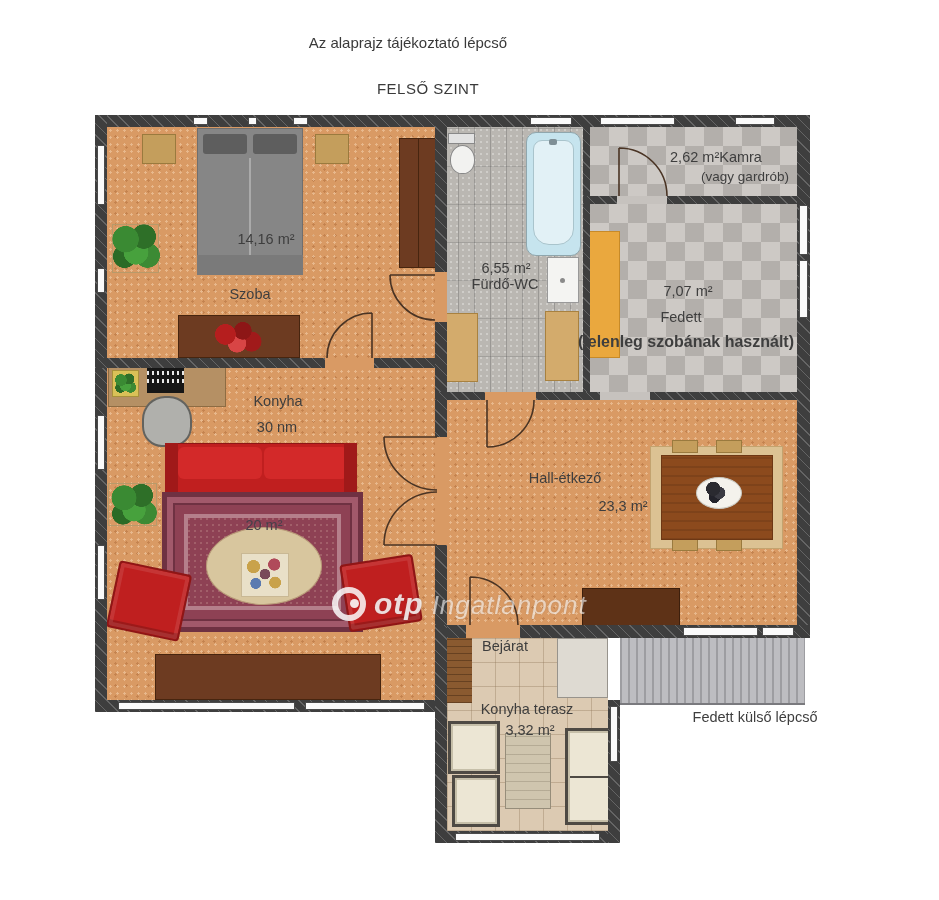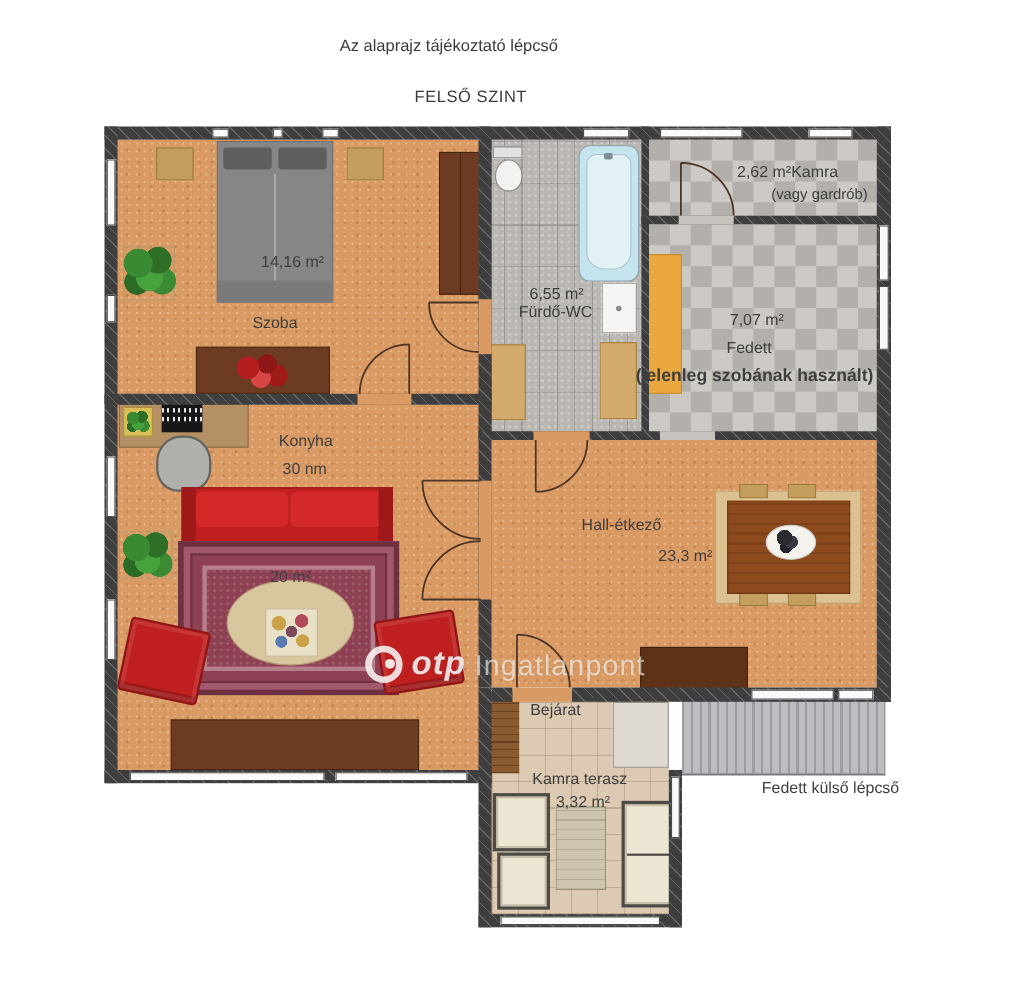--- a/index.html
+++ b/index.html
@@ -55,21 +55,21 @@
   .tchair{position:absolute;background:#ece6d4;border:3px solid #4e4a44;box-shadow:inset 0 0 0 2px #c6bfa9;}
   .cab-tan{position:absolute;background:#d3ab6c;box-shadow:inset 0 0 0 1px #a8813f;}
   .decor{position:absolute;background:
     radial-gradient(circle at 40% 40%,#2a2a30 0 30%,transparent 31%),
     radial-gradient(circle at 62% 55%,#3a3a42 0 26%,transparent 27%),
     radial-gradient(circle at 45% 72%,#22222a 0 22%,transparent 23%);}
   .wm{position:absolute;left:332px;top:585px;height:36px;display:flex;align-items:flex-end;gap:8px;z-index:10;color:rgba(250,250,250,.85);text-shadow:0 0 2px rgba(90,90,90,.35);}
   .wm-ring{width:22px;height:22px;border:6px solid rgba(250,250,250,.85);border-radius:50%;position:relative;}
   .wm-dot{position:absolute;width:9px;height:9px;border-radius:50%;background:rgba(250,250,250,.9);right:1px;top:6px;}
   .wm-otp{font-size:30px;font-weight:bold;font-style:italic;letter-spacing:1px;}
-  .wm-ing{font-size:26px;opacity:.72;letter-spacing:1px;}
+  .wm-ing{font-size:26px;font-style:italic;opacity:.72;letter-spacing:1px;}
 </style>
 </head>
 <body>
 
 <div class="title" style="left:408px;top:42px;">Az alaprajz tájékoztató lépcső</div>
 <div class="title" style="left:428px;top:88px;letter-spacing:.5px;">FELSŐ SZINT</div>
 
 <div class="floor-orange" style="left:107px;top:127px;width:330px;height:233px;"></div>
 <div class="floor-tile" style="left:442px;top:127px;width:141px;height:268px;"></div>
 <div class="floor-checker" style="left:590px;top:127px;width:207px;height:69px;"></div>
@@ -203,21 +203,21 @@
 <div class="label" style="left:745px;top:176px;font-size:13.5px;">(vagy gardrób)</div>
 <div class="label" style="left:688px;top:291px;">7,07 m²</div>
 <div class="label" style="left:681px;top:317px;">Fedett</div>
 <div class="label" style="left:686px;top:342px;font-size:16px;font-weight:bold;">(jelenleg szobának használt)</div>
 <div class="label" style="left:278px;top:401px;">Konyha</div>
 <div class="label" style="left:277px;top:427px;">30 nm</div>
 <div class="label" style="left:264px;top:525px;color:#46404a;">20 m²</div>
 <div class="label" style="left:565px;top:478px;">Hall-étkező</div>
 <div class="label" style="left:623px;top:506px;">23,3 m²</div>
 <div class="label" style="left:505px;top:646px;">Bejárat</div>
-<div class="label" style="left:527px;top:709px;">Kamra terasz</div>
+<div class="label" style="left:527px;top:709px;">Konyha terasz</div>
 <div class="label" style="left:530px;top:730px;">3,32 m²</div>
 <div class="label" style="left:755px;top:717px;">Fedett külső lépcső</div>
 
 <div class="wm">
   <div class="wm-ring">
       <div class="wm-dot"></div>
     </div>
   <span class="wm-otp">otp</span>
   <span class="wm-ing">Ingatlanpont</span>
 </div>

